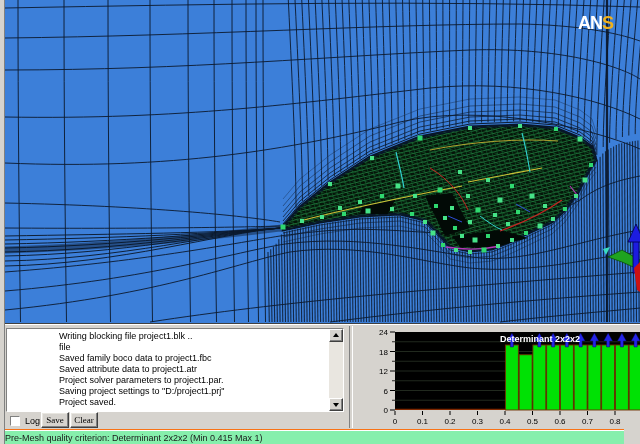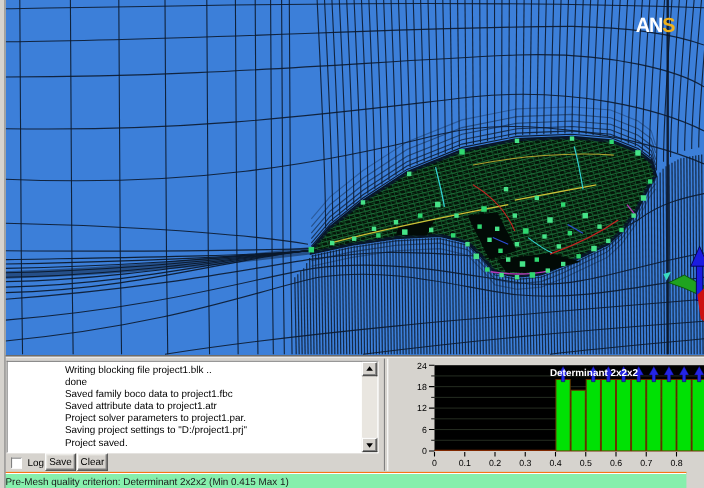--- a/index.html
+++ b/index.html
@@ -29,21 +29,21 @@
   #sb-down{bottom:0;}
   .tri-up{width:0;height:0;border-left:3px solid transparent;border-right:3px solid transparent;border-bottom:4px solid #000;margin:3px auto 0;}
   .tri-down{width:0;height:0;border-left:3px solid transparent;border-right:3px solid transparent;border-top:4px solid #000;margin:4px auto 0;}
   
   #log-controls{position:absolute;left:6px;top:88px;height:16px;width:340px;}
   #log-checkbox{position:absolute;left:4px;top:4px;width:10px;height:10px;background:#fff;
       border:1px solid;border-color:#808080 #ffffff #ffffff #808080;box-sizing:border-box;}
   #log-checkbox-label{position:absolute;left:19px;top:4px;font-size:9px;color:#000;}
   .win-btn{position:absolute;top:0;height:16px;background:#d6d3ce;font-size:9px;color:#000;
       border:1px solid;border-color:#ffffff #404040 #404040 #ffffff;box-shadow:inset -1px -1px 0 #808080,inset 1px 1px 0 #e8e6e0;
-      padding:0;box-sizing:border-box;font-family:Liberation Sans, sans-serif;text-align:center;}
+      padding:0;box-sizing:border-box;font-family:Liberation Serif, serif;text-align:center;}
   #save-btn{left:35px;width:28px;}
   #clear-btn{left:64px;width:28px;}
   
   #panel-separator{position:absolute;left:349px;top:2px;width:2px;height:102px;
       border-left:1px solid #808080;border-right:1px solid #ffffff;}
   
   #chart{position:absolute;left:350px;top:2px;width:290px;height:102px;overflow:hidden;}
   
   #status-bar{position:absolute;left:0;top:105px;width:624px;height:16px;background:#86efac;
       border-top:1px solid #f97316;box-shadow:inset 0 1px 0 #ffffff;box-sizing:border-box;overflow:hidden;}
@@ -400,21 +400,21 @@
     </svg>
   <div id="logo"><span class="an">AN</span><span class="s">S</span></div>
 </div>
 <div id="left-strip"></div>
 
 <div id="bottom-panel">
 
   <div id="log-box">
     <div id="log-text">
         <div class="log-line">Writing blocking file project1.blk ..</div>
-        <div class="log-line">done</div>
+        <div class="log-line">file</div>
         <div class="log-line">Saved family boco data to project1.fbc</div>
         <div class="log-line">Saved attribute data to project1.atr</div>
         <div class="log-line">Project solver parameters to project1.par.</div>
         <div class="log-line">Saving project settings to "D:/project1.prj"</div>
         <div class="log-line">Project saved.</div>
       </div>
     <div id="log-scrollbar">
       <div class="sb-btn" id="sb-up">
           <div class="tri-up"></div>
         </div>

